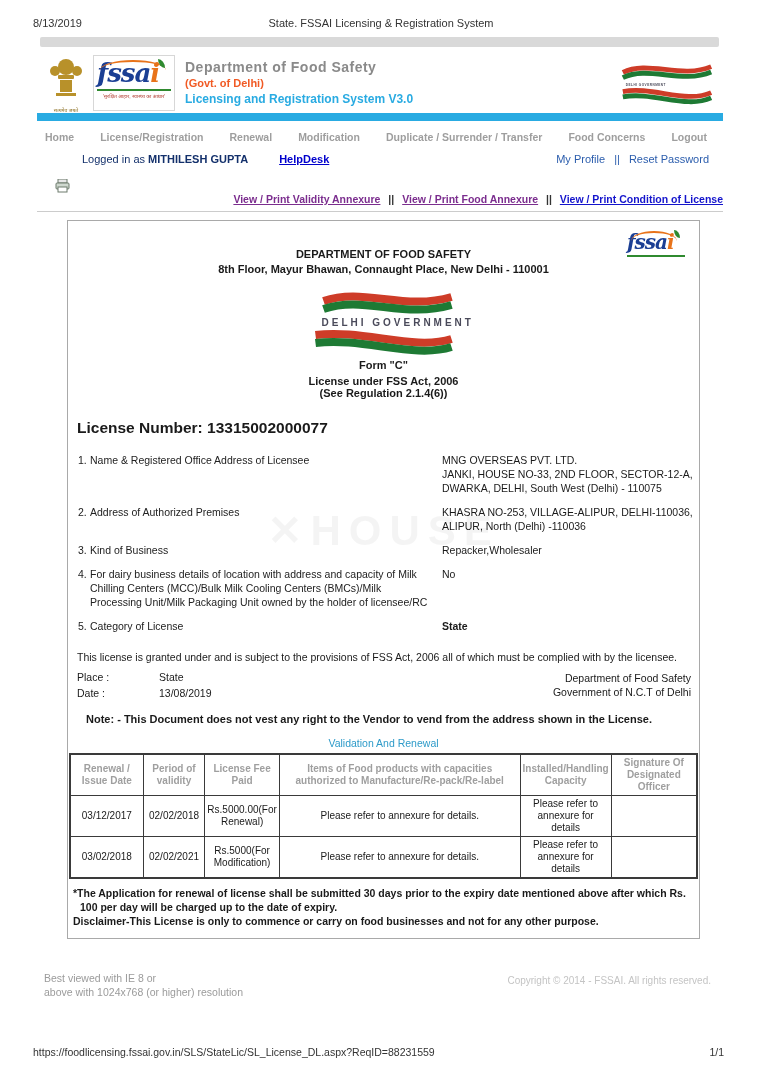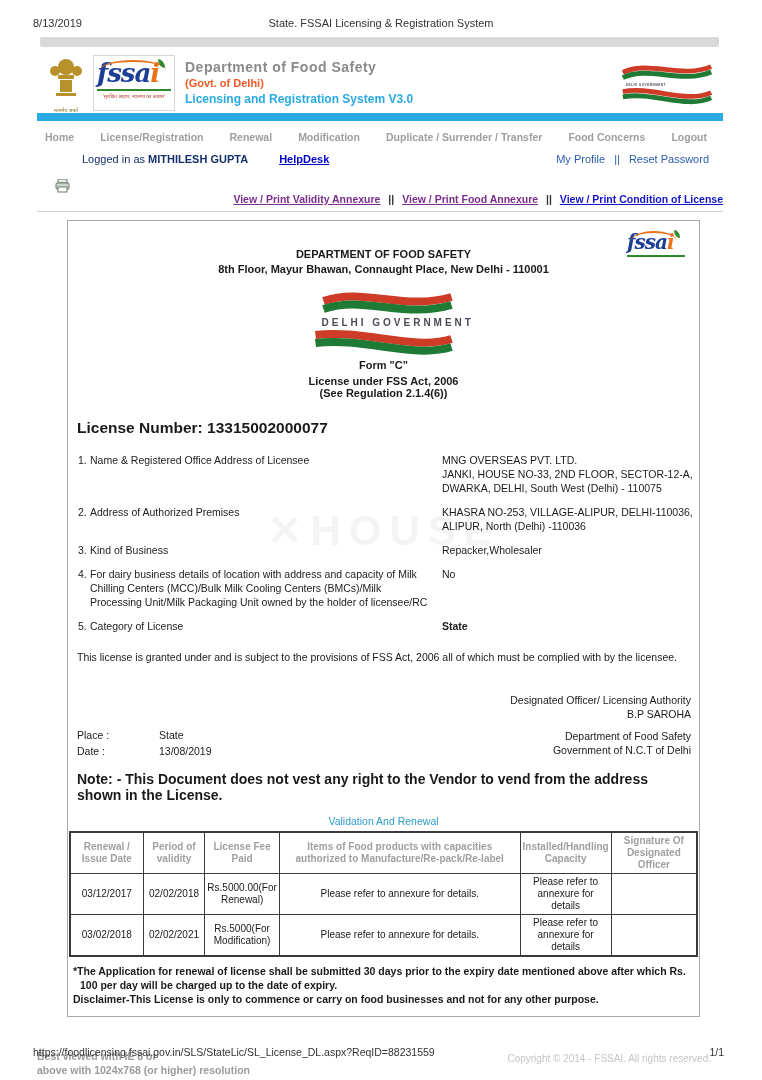--- a/index.html
+++ b/index.html
@@ -79,31 +79,31 @@
   .field-no { width:22px; padding-left:10px; flex:none; }
   .field-label { width:352px; flex:none; padding-right:14px; color:#222; }
   .field-value { flex:1; padding-right:6px; }
   .field-value.bold { font-weight:bold; }
   .grant-text { margin:18px 9px 0; font-size:10.5px; }
   .officer-block { margin:30px 8px 0; text-align:right; font-size:10.5px; line-height:14px; }
   .place-date-row { display:flex; justify-content:space-between; margin:8px 8px 0 9px; font-size:10.5px; }
   .pd-left .pd-line { display:flex; margin-bottom:4px; }
   .pd-label { width:82px; }
   .pd-right { text-align:right; line-height:14px; }
-  .doc-note { margin:10px 9px 0; font-size:14px; font-weight:bold; }
+  .doc-note { margin:10px 18px 0; font-size:11px; font-weight:bold; }
   .table-title { margin-top:12px; text-align:center; font-size:10.5px; color:#2E9BC9; }
   .vr-table { width:calc(100% - 2px); margin:4px auto 0; border-collapse:collapse; border:2px solid #3a3a3a; font-size:10px; }
   .vr-table th { border:1px solid #3a3a3a; color:#9f9f9f; font-weight:bold; padding:2px 2px; text-align:center; line-height:12px; }
   .vr-table td { border:1px solid #3a3a3a; padding:2px 2px; text-align:center; line-height:12px; }
   .renewal-notes { margin:7px 5px 6px; font-size:10.5px; font-weight:bold; line-height:14px; }
   .renewal-notes .indent { padding-left:7px; }
 
   
   .site-footer { display:flex; justify-content:space-between; margin-top:32px; padding:0 12px 0 0; }
-  .best-viewed { font-size:10.5px; font-weight:bold; color:#9b9b9b; line-height:14px; }
+  .best-viewed { font-size:10.5px; font-weight:normal; color:#9b9b9b; line-height:14px;margin-left:7px; }
   .copyright { font-size:10px; color:#c4c4c4; margin-top:4px; }
 </style>
 </head>
 <body>
 
 <div class="screen">
 
   <div class="print-date">8/13/2019</div>
   <div class="print-title">State. FSSAI Licensing &amp; Registration System</div>
 
@@ -252,24 +252,20 @@
           <div class="field-no">5.</div>
           <div class="field-label">Category of License</div>
           <div class="field-value bold">
             <div>State</div>
           </div>
         </div>
       </div>
 
       <div class="grant-text">This license is granted under and is subject to the provisions of FSS Act, 2006 all of which must be complied with by the licensee.</div>
 
-      <div class="officer-block">
-        <div>Designated Officer/ Licensing Authority</div>
-        <div>B.P SAROHA</div>
-      </div>
 
       <div class="place-date-row">
         <div class="pd-left">
           <div class="pd-line">
             <span class="pd-label">Place :</span>
             <span>State</span>
           </div>
           <div class="pd-line">
             <span class="pd-label">Date :</span>
             <span>13/08/2019</span>

